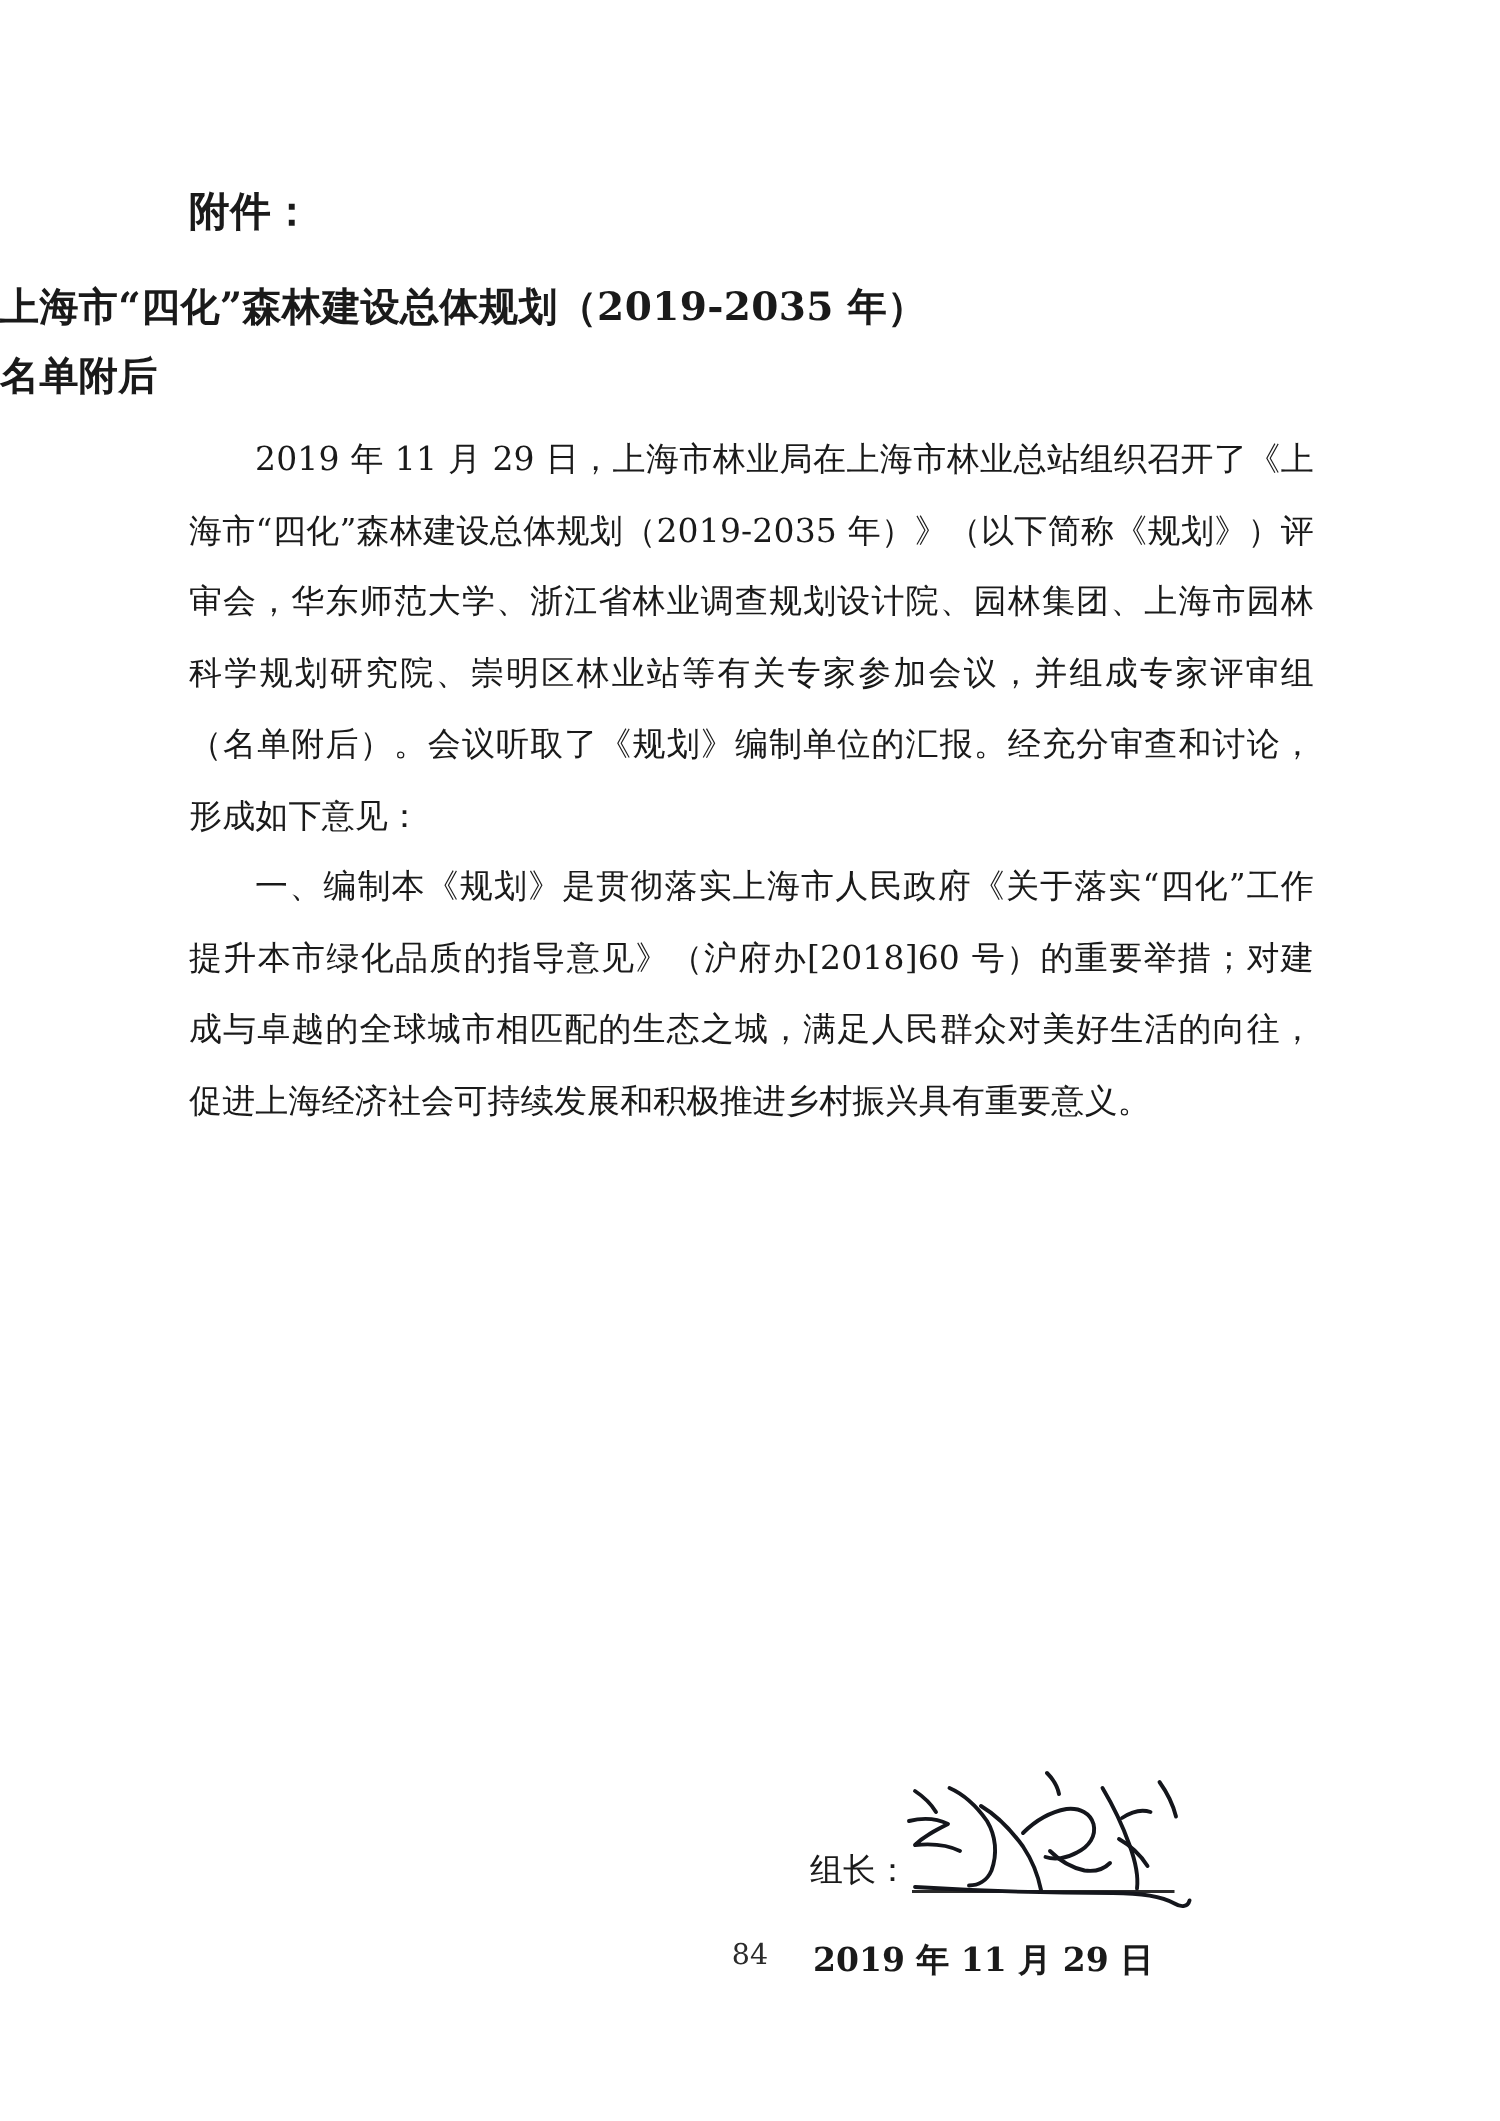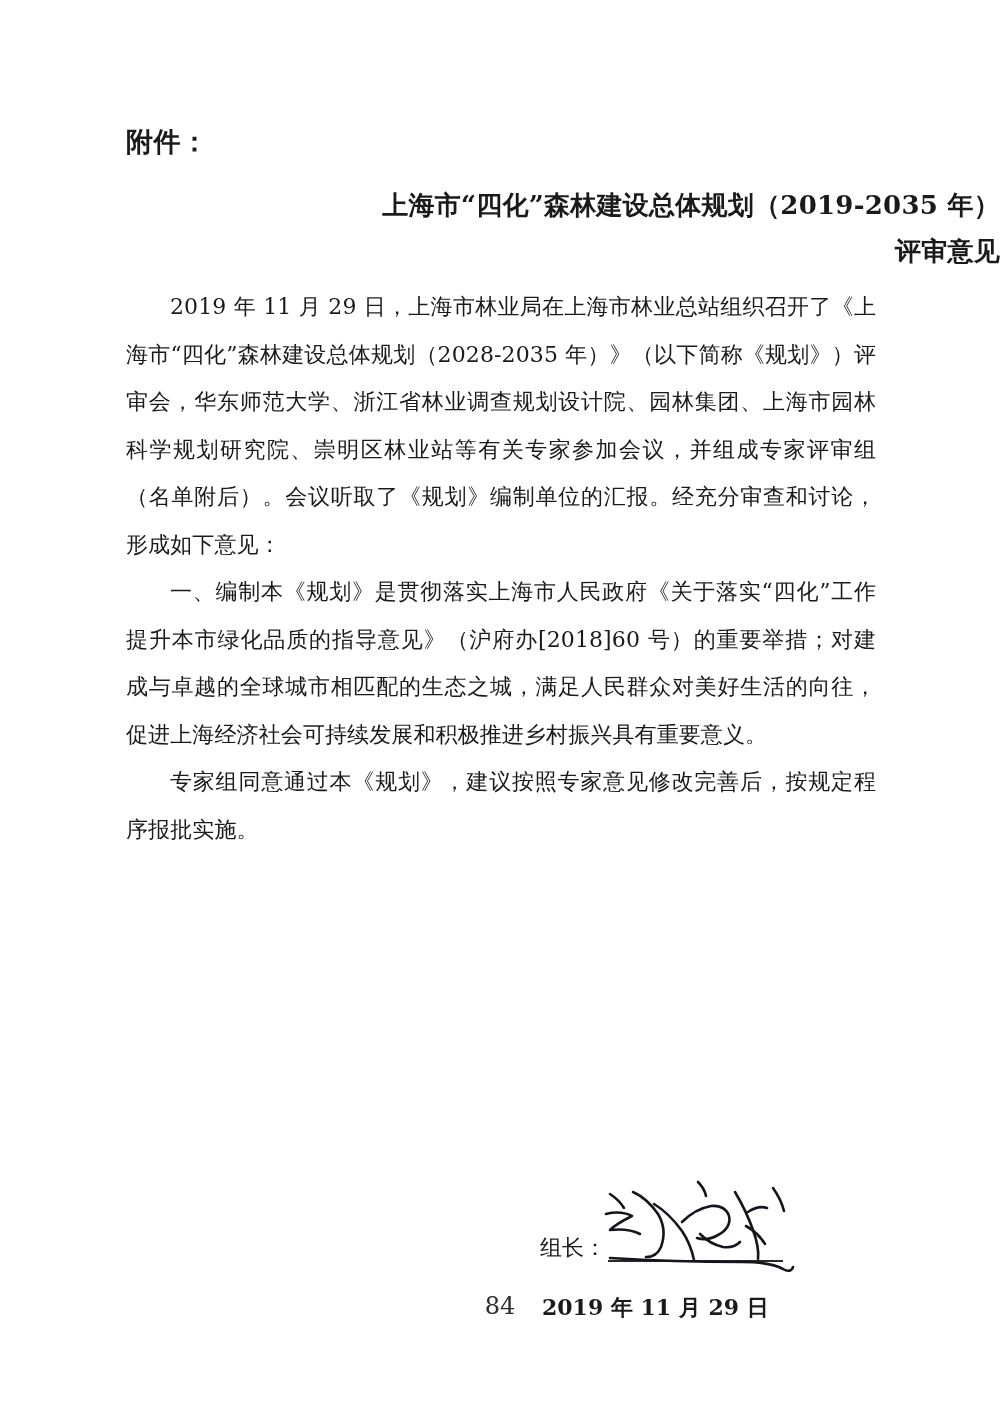--- a/index.html
+++ b/index.html
@@ -30,21 +30,21 @@
     white-space: nowrap;
     text-align: center;
   }
 
   
   .doc-title {
     position: absolute;
     left: 0;
     top: 182px;
     width: 1000px;
-    text-align: right;
+    text-align: left;
     font-size: 26px;
     font-weight: bold;
     line-height: 46px;
     letter-spacing: 0.01em;
   }
   .doc-title .title-line {
     display: block;
     white-space: nowrap;
   }
 
@@ -110,40 +110,39 @@
     font-weight: bold;
   }
 
   
   .page-number {
     position: absolute;
     left: 0;
     top: 1292px;
     width: 1000px;
     text-align: center;
-    font-size: 24px;
+    font-size: 19px;
     color: #2b2b2b;
   }
 </style>
 </head>
 <body>
 
 <div class="page">
 
   <div class="attachment-label">附件：</div>
 
   <div class="doc-title">
     <span class="title-line">上海市“四化”森林建设总体规划（2019-2035 年）</span>
-    <span class="title-line">评审意见</span>
+    <span class="title-line">名单附后</span>
   </div>
 
   <div class="body-block">
-    <p class="para">2019 年 11 月 29 日，上海市林业局在上海市林业总站组织召开了《上海市“四化”森林建设总体规划（2028-2035 年）》（以下简称《规划》）评审会，华东师范大学、浙江省林业调查规划设计院、园林集团、上海市园林科学规划研究院、崇明区林业站等有关专家参加会议，并组成专家评审组（名单附后）。会议听取了《规划》编制单位的汇报。经充分审查和讨论，形成如下意见：</p>
+    <p class="para">2019 年 11 月 29 日，上海市林业局在上海市林业总站组织召开了《上海市“四化”森林建设总体规划（2019-2035 年）》（以下简称《规划》）评审会，华东师范大学、浙江省林业调查规划设计院、园林集团、上海市园林科学规划研究院、崇明区林业站等有关专家参加会议，并组成专家评审组（名单附后）。会议听取了《规划》编制单位的汇报。经充分审查和讨论，形成如下意见：</p>
     <p class="para">一、编制本《规划》是贯彻落实上海市人民政府《关于落实“四化”工作提升本市绿化品质的指导意见》（沪府办[2018]60 号）的重要举措；对建成与卓越的全球城市相匹配的生态之城，满足人民群众对美好生活的向往，促进上海经济社会可持续发展和积极推进乡村振兴具有重要意义。</p>
-    <p class="para">专家组同意通过本《规划》，建议按照专家意见修改完善后，按规定程序报批实施。</p>
   </div>
 
   <div class="sign-block">
     <div class="sign-row">
       <span class="sign-label">组长：</span><span class="sign-rule"></span>
       <svg class="signature-mark" viewBox="0 0 200 105" xmlns="http://www.w3.org/2000/svg">
         <g fill="none" stroke="#14161c" stroke-width="2.6" stroke-linecap="round" stroke-linejoin="round">
           <path d="M8 26 C14 30 19 35 22 40"></path>
           <path d="M4 46 C12 44 22 44 30 48 C22 52 14 56 8 62
                    C18 61 30 62 38 66"></path>

